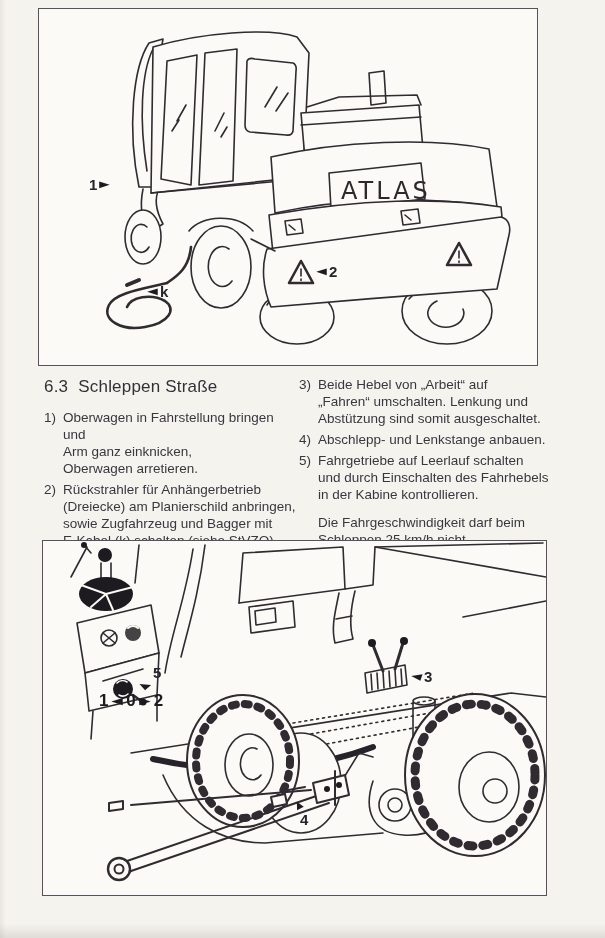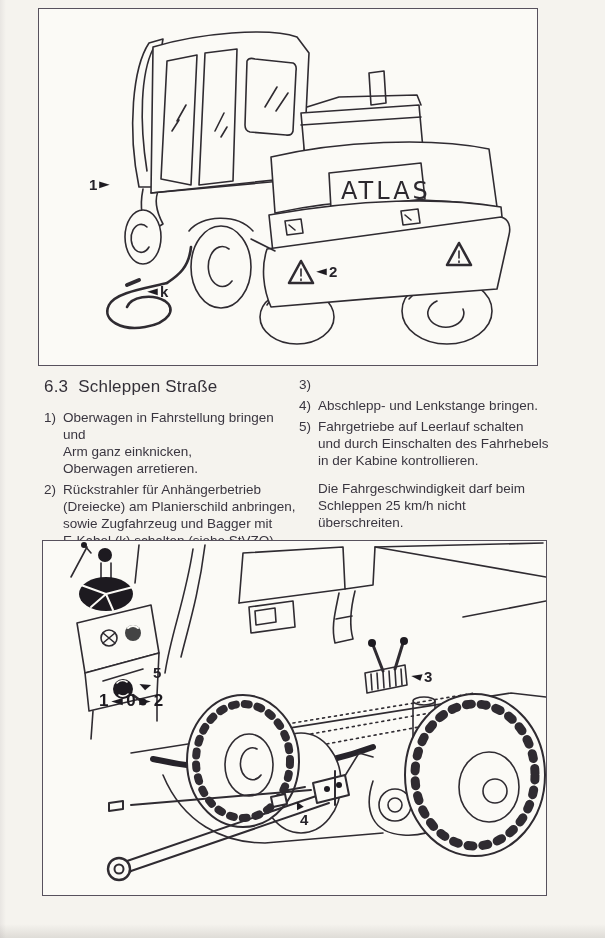--- a/index.html
+++ b/index.html
@@ -143,24 +143,27 @@
     <span class="txt">Rückstrahler für Anhängerbetrieb
 (Dreiecke) am Planierschild anbringen,
 sowie Zugfahrzeug und Bagger mit
 E-Kabel (k) schalten (siehe StVZO).</span>
   </div>
 </div>
 
 <div class="col" id="col-right">
   <div class="instr">
     <span class="num">3)</span>
+    <span class="txt">Beide Hebel von „Arbeit“ auf
+„Fahren“ umschalten. Lenkung und
+Abstützung sind somit ausgeschaltet.</span>
   </div>
   <div class="instr">
     <span class="num">4)</span>
-    <span class="txt">Abschlepp- und Lenkstange bringen.</span>
+    <span class="txt">Abschlepp- und Lenkstange anbauen.</span>
   </div>
   <div class="instr">
     <span class="num">5)</span>
     <span class="txt">Fahrgetriebe auf Leerlauf schalten
 und durch Einschalten des Fahrhebels
 in der Kabine kontrollieren.</span>
   </div>
   <div class="note">Die Fahrgeschwindigkeit darf beim
 Schleppen 25 km/h nicht überschreiten.</div>
 </div>

